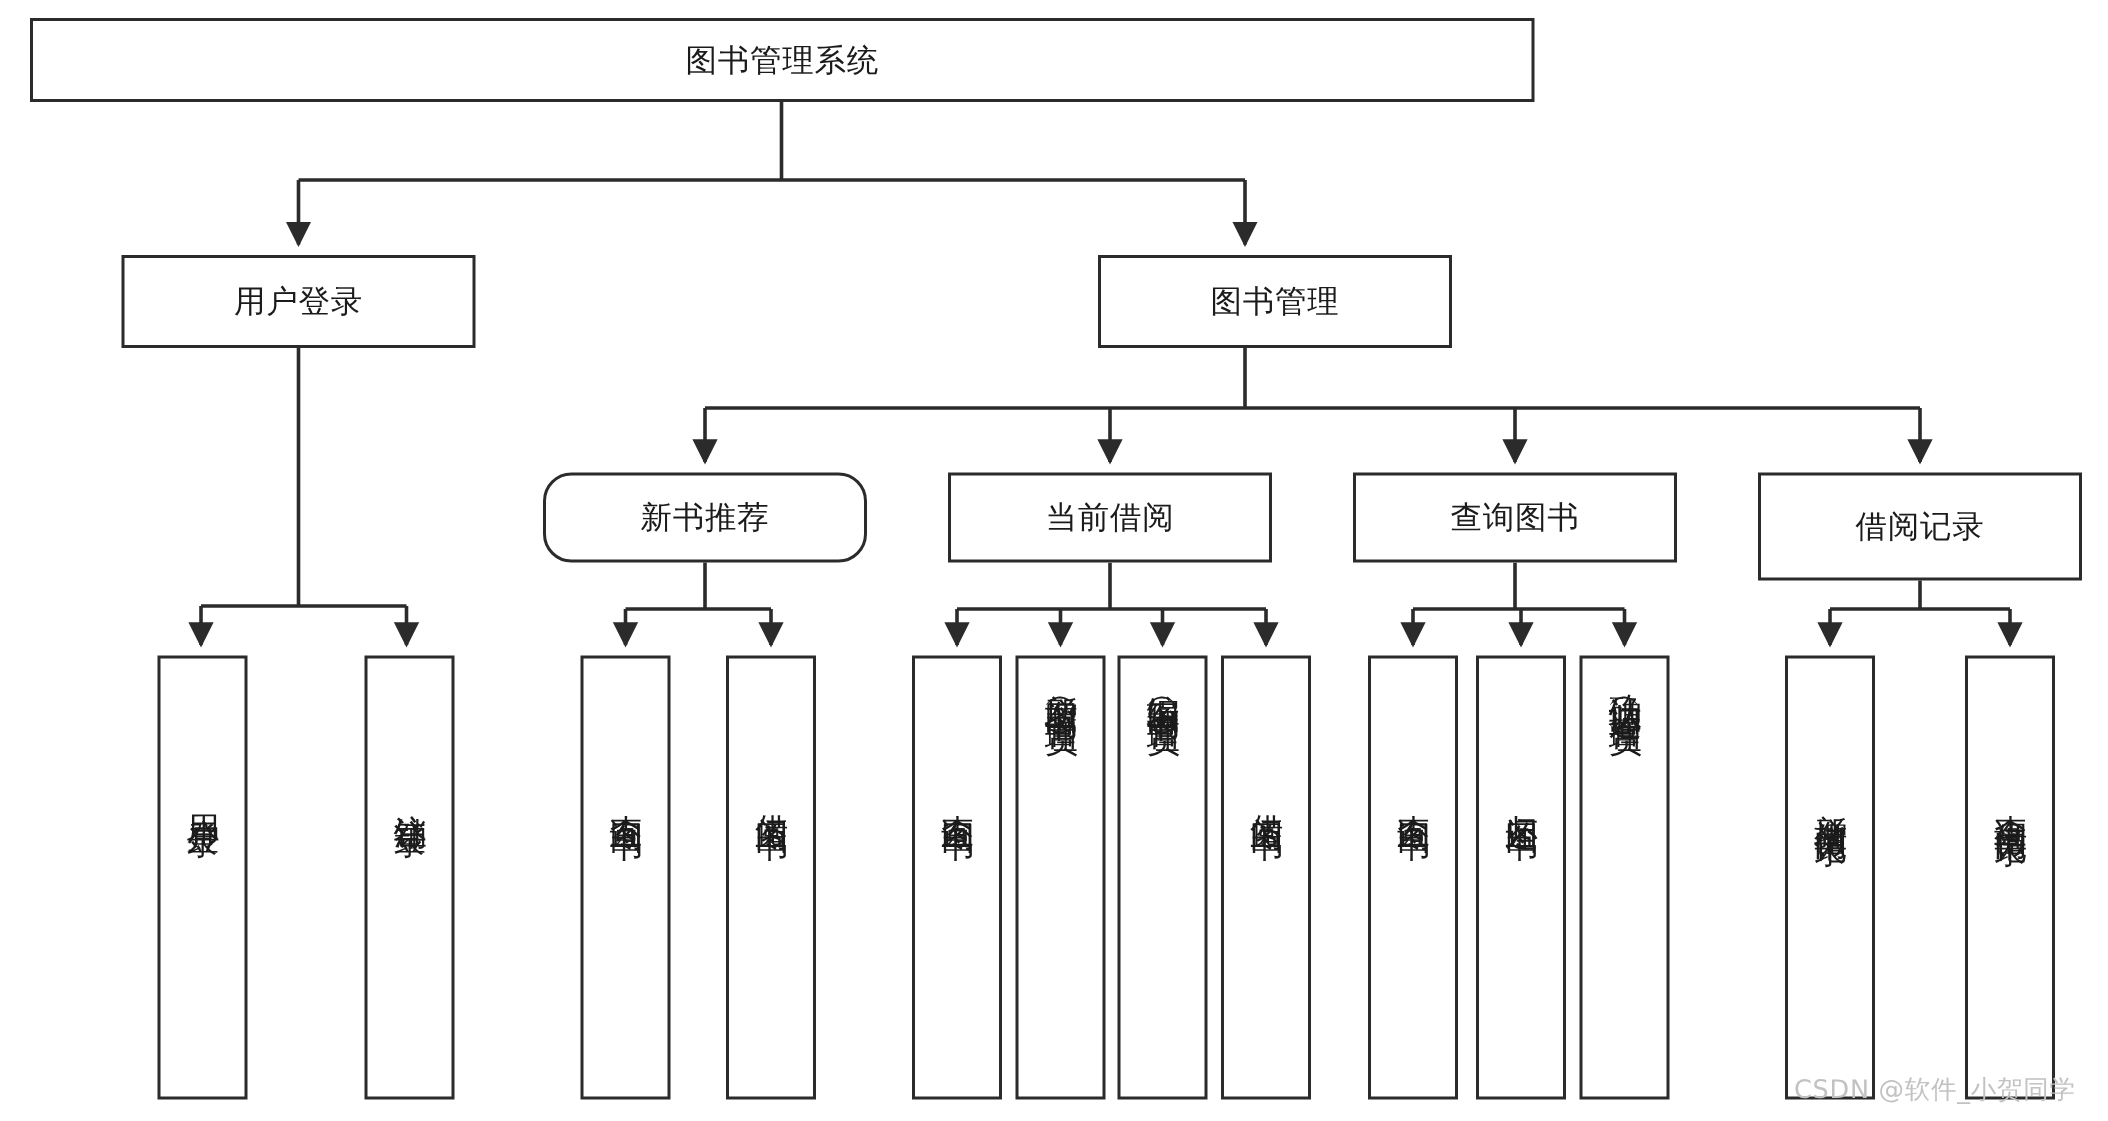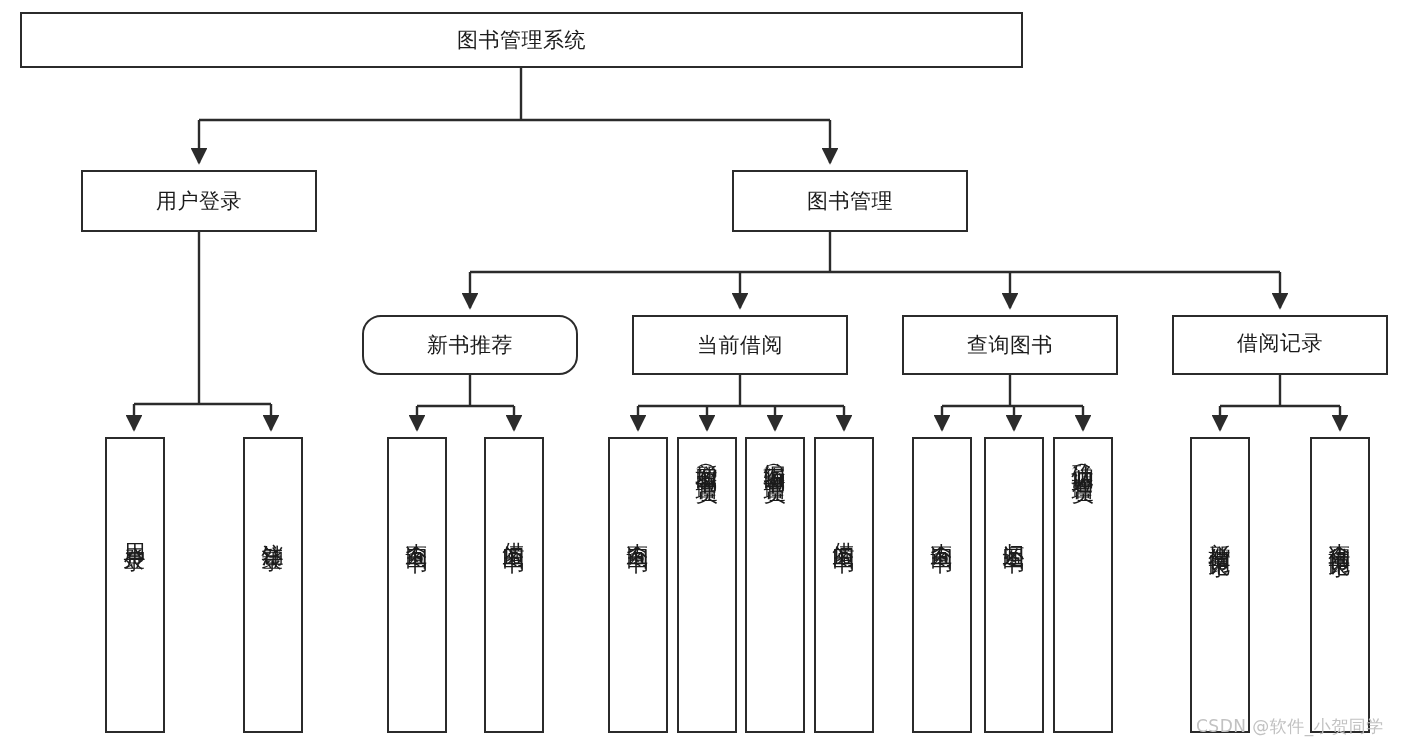--- a/index.html
+++ b/index.html
@@ -151,21 +151,21 @@
   <div id="level3-nodes">
       <div class="node horiz" style="left: 362px; top: 315px; width: 216px; height: 60px; border-radius: 19px;">
         <span class="lbl">新书推荐</span>
       </div>
       <div class="node horiz" style="left: 632px; top: 315px; width: 216px; height: 60px;">
         <span class="lbl">当前借阅</span>
       </div>
       <div class="node horiz" style="left: 902px; top: 315px; width: 216px; height: 60px;">
         <span class="lbl">查询图书</span>
       </div>
-      <div class="node horiz" style="left: 1172px; top: 315px; width: 216px; height: 60px; font-family: Liberation Mono, monospace;">
+      <div class="node horiz" style="left: 1172px; top: 315px; width: 216px; height: 72px;">
         <span class="lbl">借阅记录</span>
       </div>
     </div>
   <div id="leaf-nodes">
       <div class="node vert mid" style="left: 105px; top: 437px; width: 60px; height: 296px;">
         <span class="lbl">用户登录</span>
       </div>
       <div class="node vert mid" style="left: 243px; top: 437px; width: 60px; height: 296px;">
         <span class="lbl">注销登录</span>
       </div>

